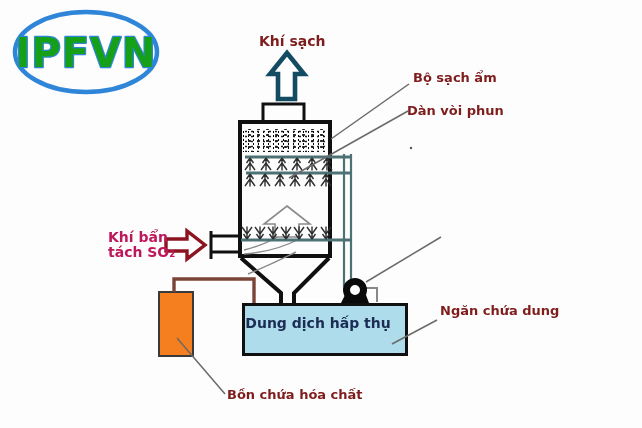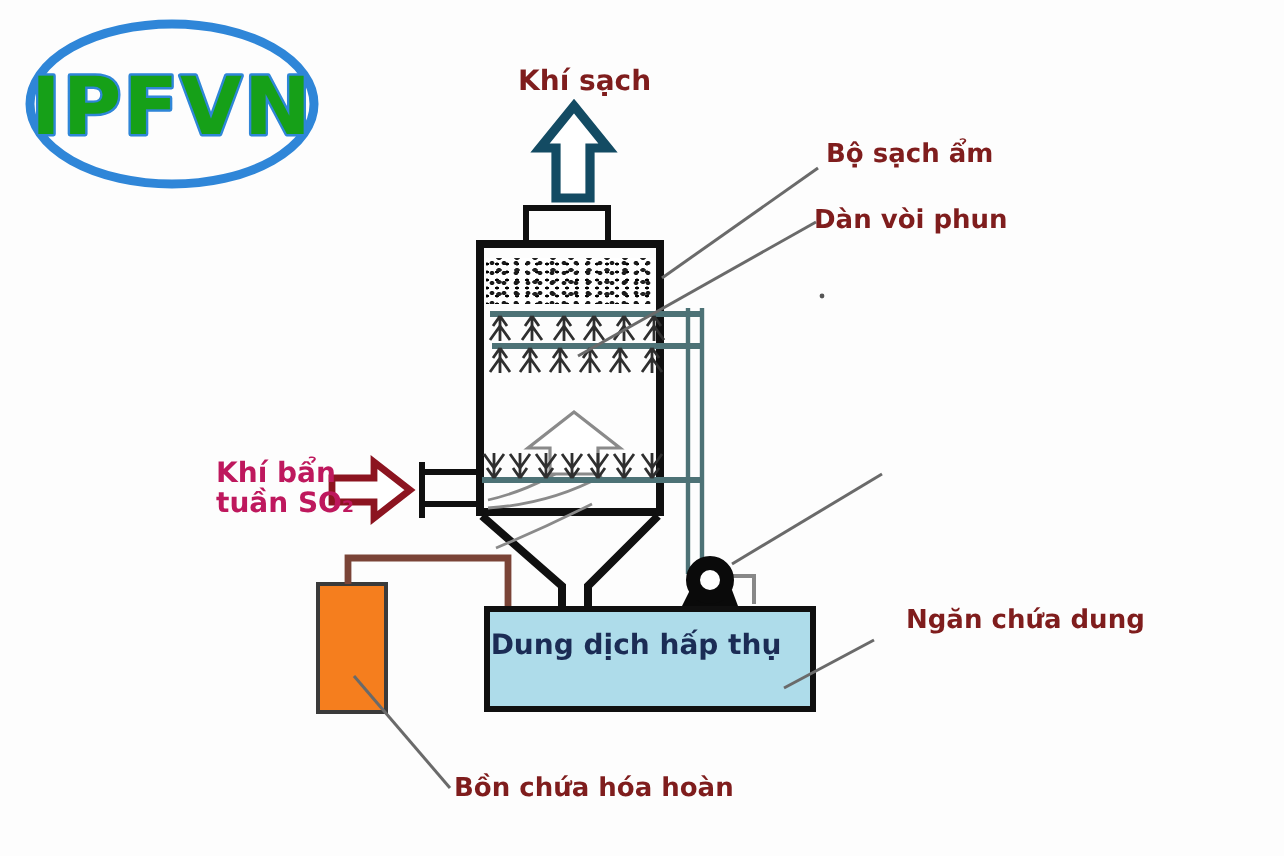--- a/index.html
+++ b/index.html
@@ -20,21 +20,21 @@
   #solution-tank{position:absolute;left:242px;top:303px;width:166px;height:53px;box-sizing:border-box;
                  background:#aedcea;border:3px solid #101010;}
   #chemical-tank{position:absolute;left:158px;top:291px;width:36px;height:66px;box-sizing:border-box;
                  background:#f57e1e;border:2px solid #3a3a3a;}
   #solution-label{left:242px;top:315px;width:152px;text-align:center;font-size:14px;color:#1b2c55;white-space:nowrap;}
   #clean-gas-label{left:259px;top:33px;font-size:14px;}
   #demister-label{left:413px;top:70px;}
   #spray-label{left:407px;top:103px;}
   #dirty-gas-label{left:108px;top:230px;font-size:14px;line-height:15px;color:#be185d;}
   #pump-label{left:444px;top:226px;}
-  #reservoir-label{left:440px;top:302px;line-height:17px;margin-left:13px;}
+  #reservoir-label{left:440px;top:302px;line-height:17px;}
   #chemical-label{left:227px;top:387px;}
   #logo-svg{position:absolute;left:8px;top:6px;}
 </style>
 </head>
 <body>
 
 <div id="stage">
 
   <div id="tower"></div>
 
@@ -139,20 +139,20 @@
       <path d="M225,394 L177,338"></path>
     </g>
     <circle cx="411" cy="148" r="1.2" fill="#555"></circle>
   </svg>
 
   <div class="lbl" id="clean-gas-label">Khí sạch</div>
   <div class="lbl" id="demister-label">Bộ sạch ẩm</div>
   <div class="lbl" id="spray-label">Dàn vòi phun</div>
   <div class="lbl" id="dirty-gas-label">
     <div>Khí bẩn</div>
-    <div>tuần SO₂</div>
+    <div>tách SO₂</div>
   </div>
   <div class="lbl" id="solution-label">Dung dịch hấp thụ</div>
   <div class="lbl" id="reservoir-label">
     <div>Ngăn chứa dung</div>
   </div>
-  <div class="lbl" id="chemical-label">Bồn chứa hóa hoàn</div>
+  <div class="lbl" id="chemical-label">Bồn chứa hóa chất</div>
 </div>
 
 </body></html>

